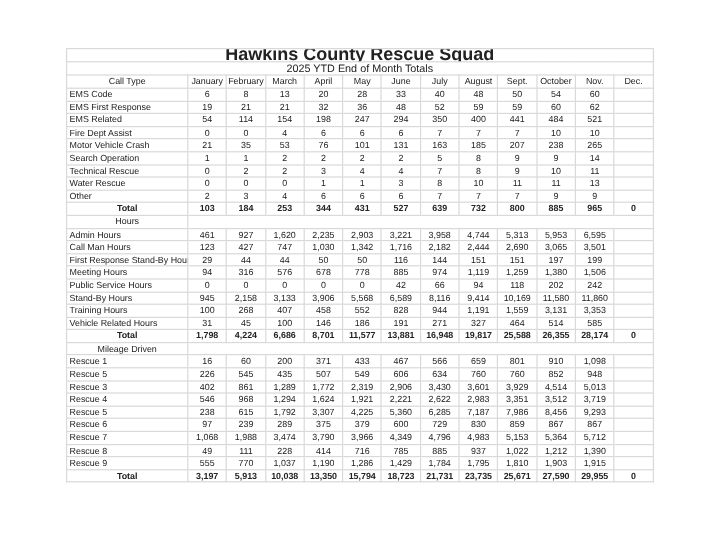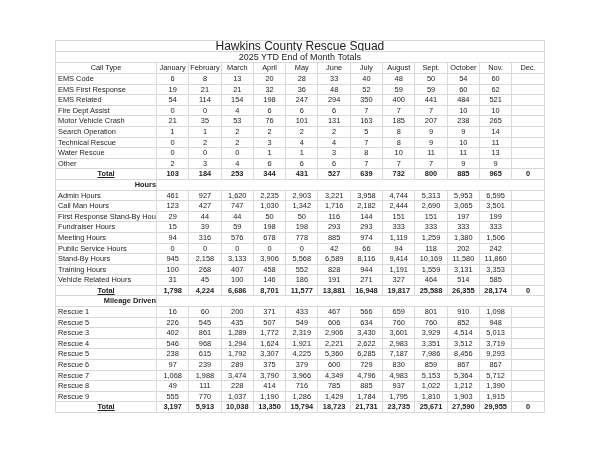--- a/index.html
+++ b/index.html
@@ -2,28 +2,28 @@
 <html><head>
 <meta charset="utf-8">
 <style>
   html, body { margin: 0; padding: 0; background: #ffffff; }
   body { width: 600px; height: 464px; position: relative; overflow: hidden; font-family: "Liberation Sans", sans-serif; color: #222; }
   .sheet { position: absolute; left: 55px; top: 40px; width: 489px; }
   table { border-collapse: collapse; width: 489px; table-layout: fixed; }
   td, th { border: 1px solid #d9d9d9; font-size: 7.4px; height: 9.6px; line-height: 9.6px; padding: 0; white-space: nowrap; overflow: hidden; }
   col.label { width: 101px; }
   col.m { width: 32.3px; }
-  .title td { text-align: center; font-weight: normal; font-size: 12px; height: 10.2px; line-height: 10.2px; }
+  .title td { text-align: center; font-weight: bold; font-size: 15px; height: 10.2px; line-height: 10.2px; }
   .subtitle td { text-align: center; font-size: 9px; height: 10.2px; line-height: 10.2px; }
   .hdr th { font-weight: normal; text-align: center; }
   td.lbl { text-align: left; padding-left: 2px; }
   td.num { text-align: center; }
   tr.total td { font-weight: bold; }
-  tr.total td.lbl { text-align: center; padding-left: 0; text-decoration: underline; }
-  tr.section td.lbl { font-weight: bold; text-align: right; padding-left: 0; }
+  tr.total td.lbl { text-align: center; padding-left: 0; }
+  tr.section td.lbl { font-weight: normal; text-align: center; padding-left: 0; }
 </style>
 </head>
 <body>
 
 <div class="sheet">
   <table>
     <colgroup>
       <col class="label">
       <col class="m">
         <col class="m">
@@ -253,35 +253,20 @@
           <td class="num">50</td>
           <td class="num">116</td>
           <td class="num">144</td>
           <td class="num">151</td>
           <td class="num">151</td>
           <td class="num">197</td>
           <td class="num">199</td>
           <td class="num"></td>
         </tr>
         <tr>
-          <td class="lbl">Fundraiser Hours</td>
-          <td class="num">15</td>
-          <td class="num">39</td>
-          <td class="num">59</td>
-          <td class="num">198</td>
-          <td class="num">198</td>
-          <td class="num">293</td>
-          <td class="num">293</td>
-          <td class="num">333</td>
-          <td class="num">333</td>
-          <td class="num">333</td>
-          <td class="num">333</td>
-          <td class="num"></td>
-        </tr>
-        <tr>
           <td class="lbl">Meeting Hours</td>
           <td class="num">94</td>
           <td class="num">316</td>
           <td class="num">576</td>
           <td class="num">678</td>
           <td class="num">778</td>
           <td class="num">885</td>
           <td class="num">974</td>
           <td class="num">1,119</td>
           <td class="num">1,259</td>

